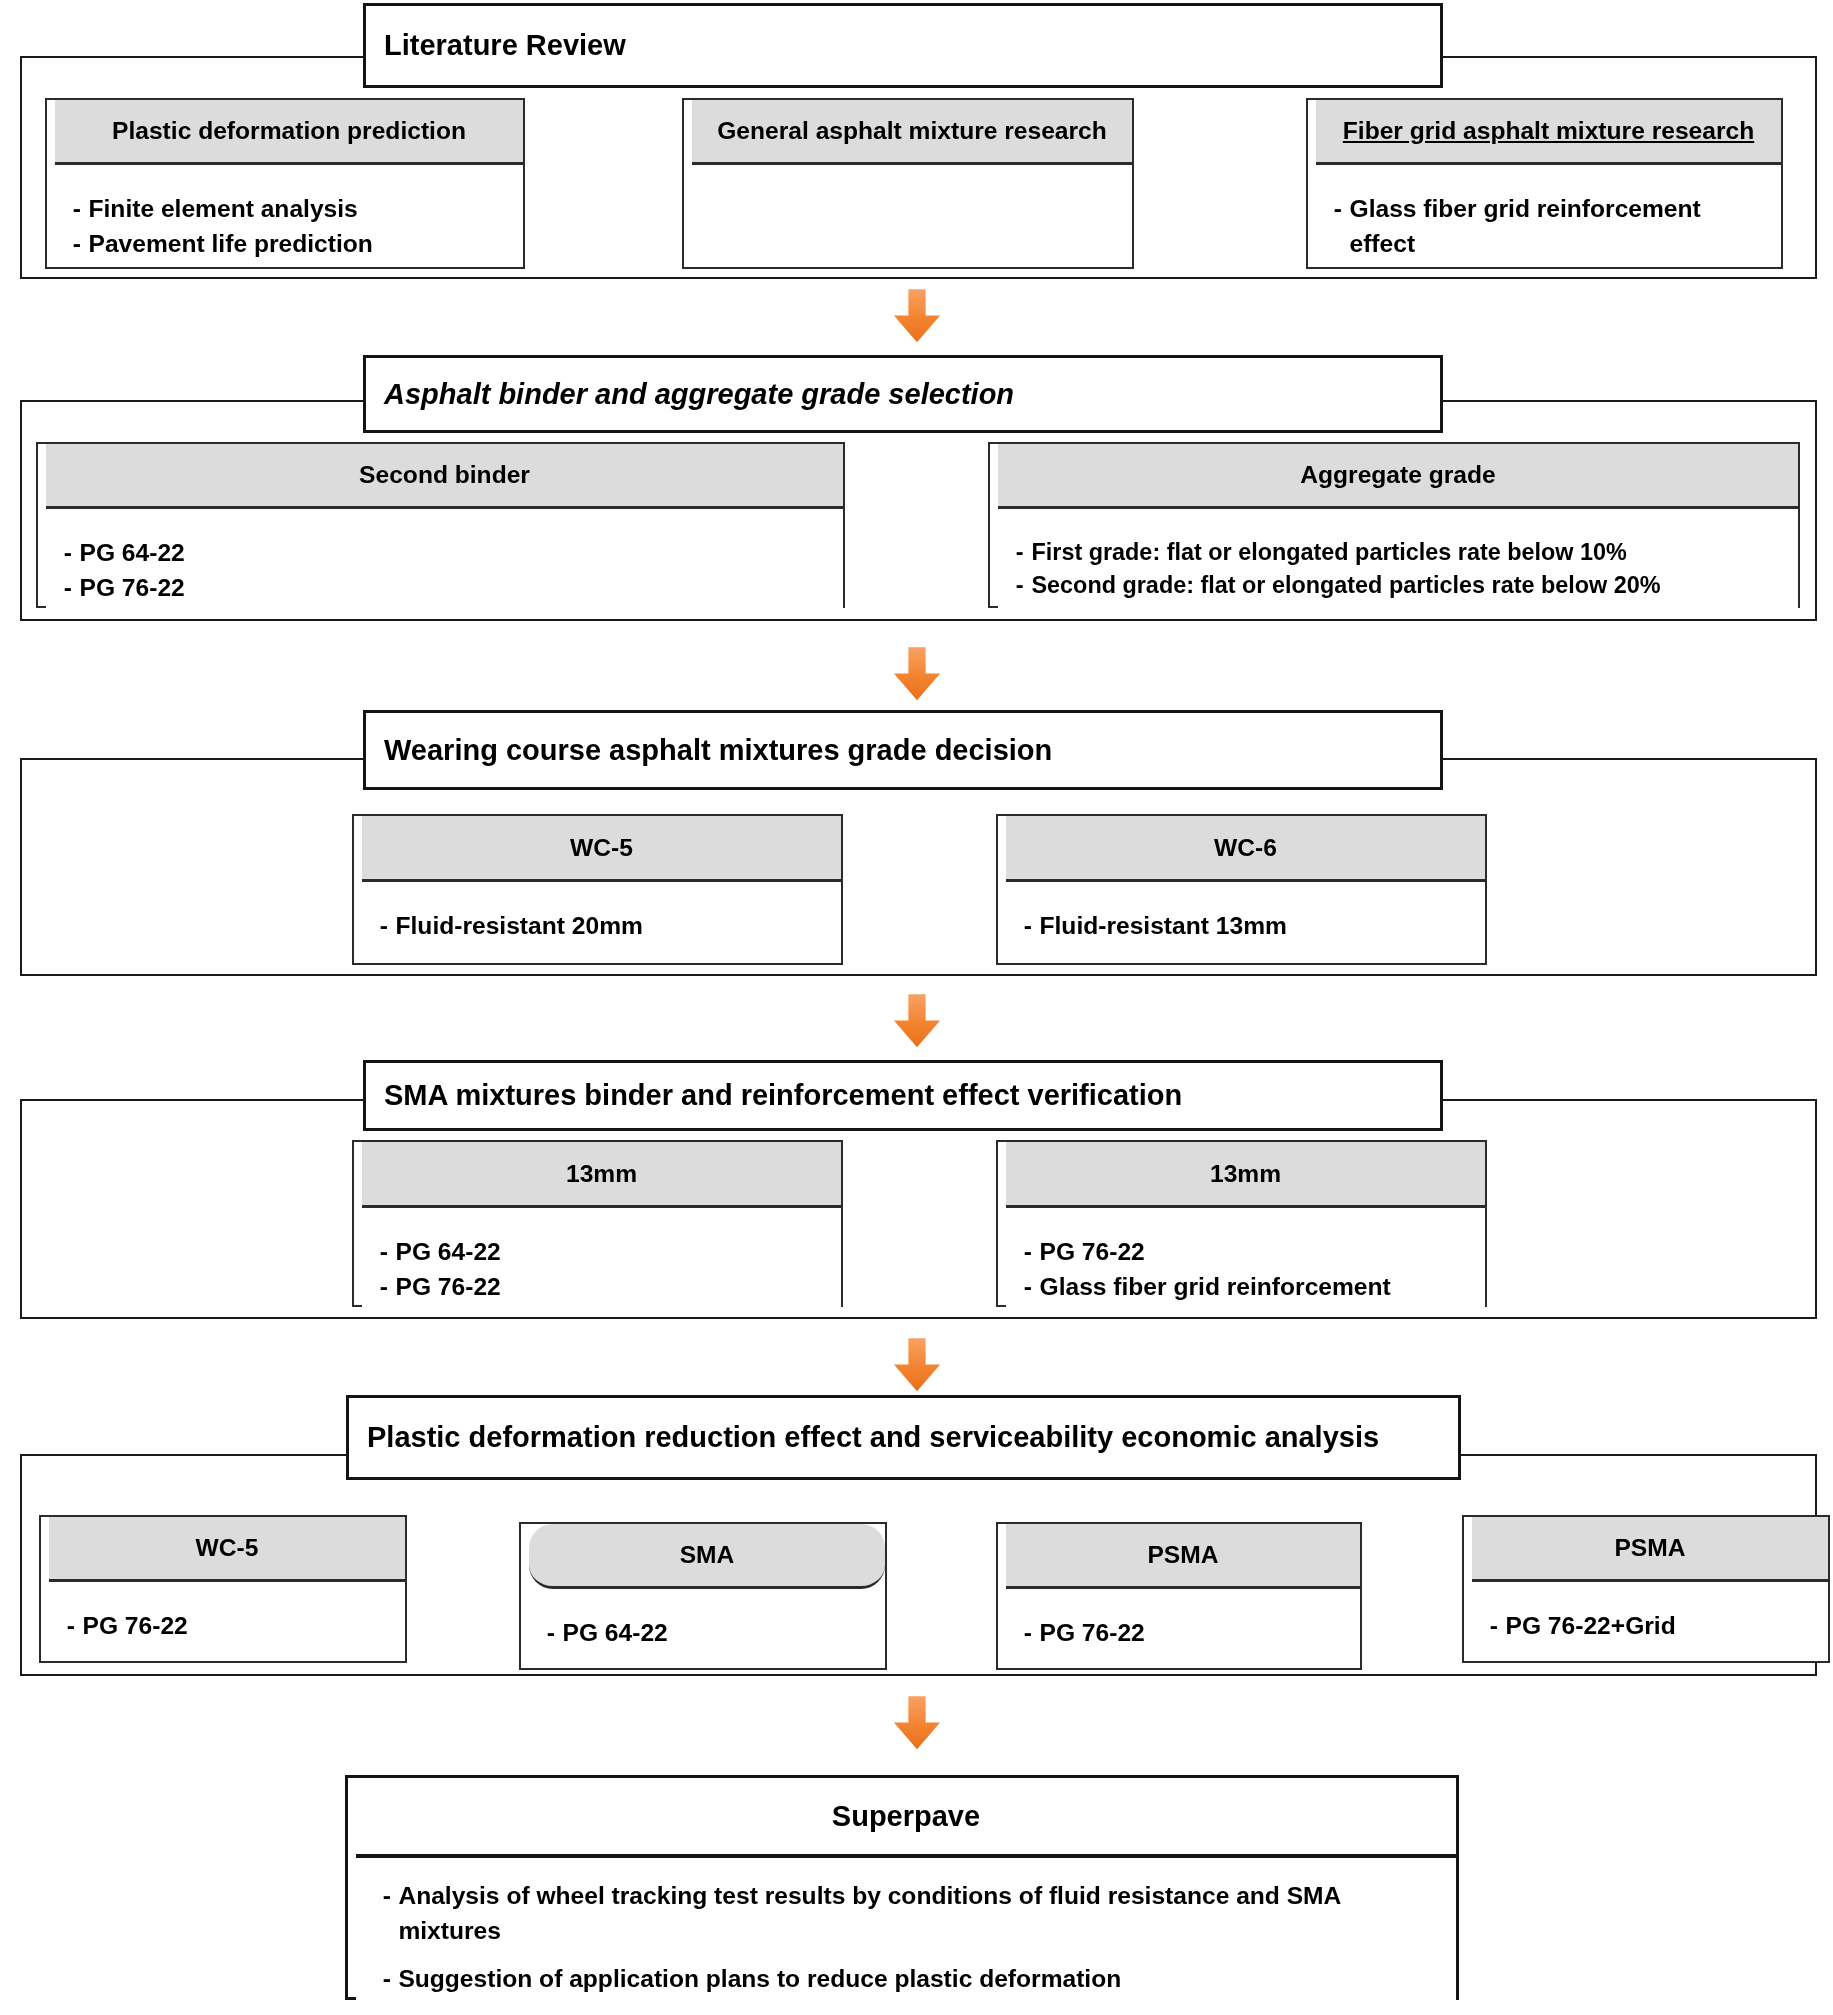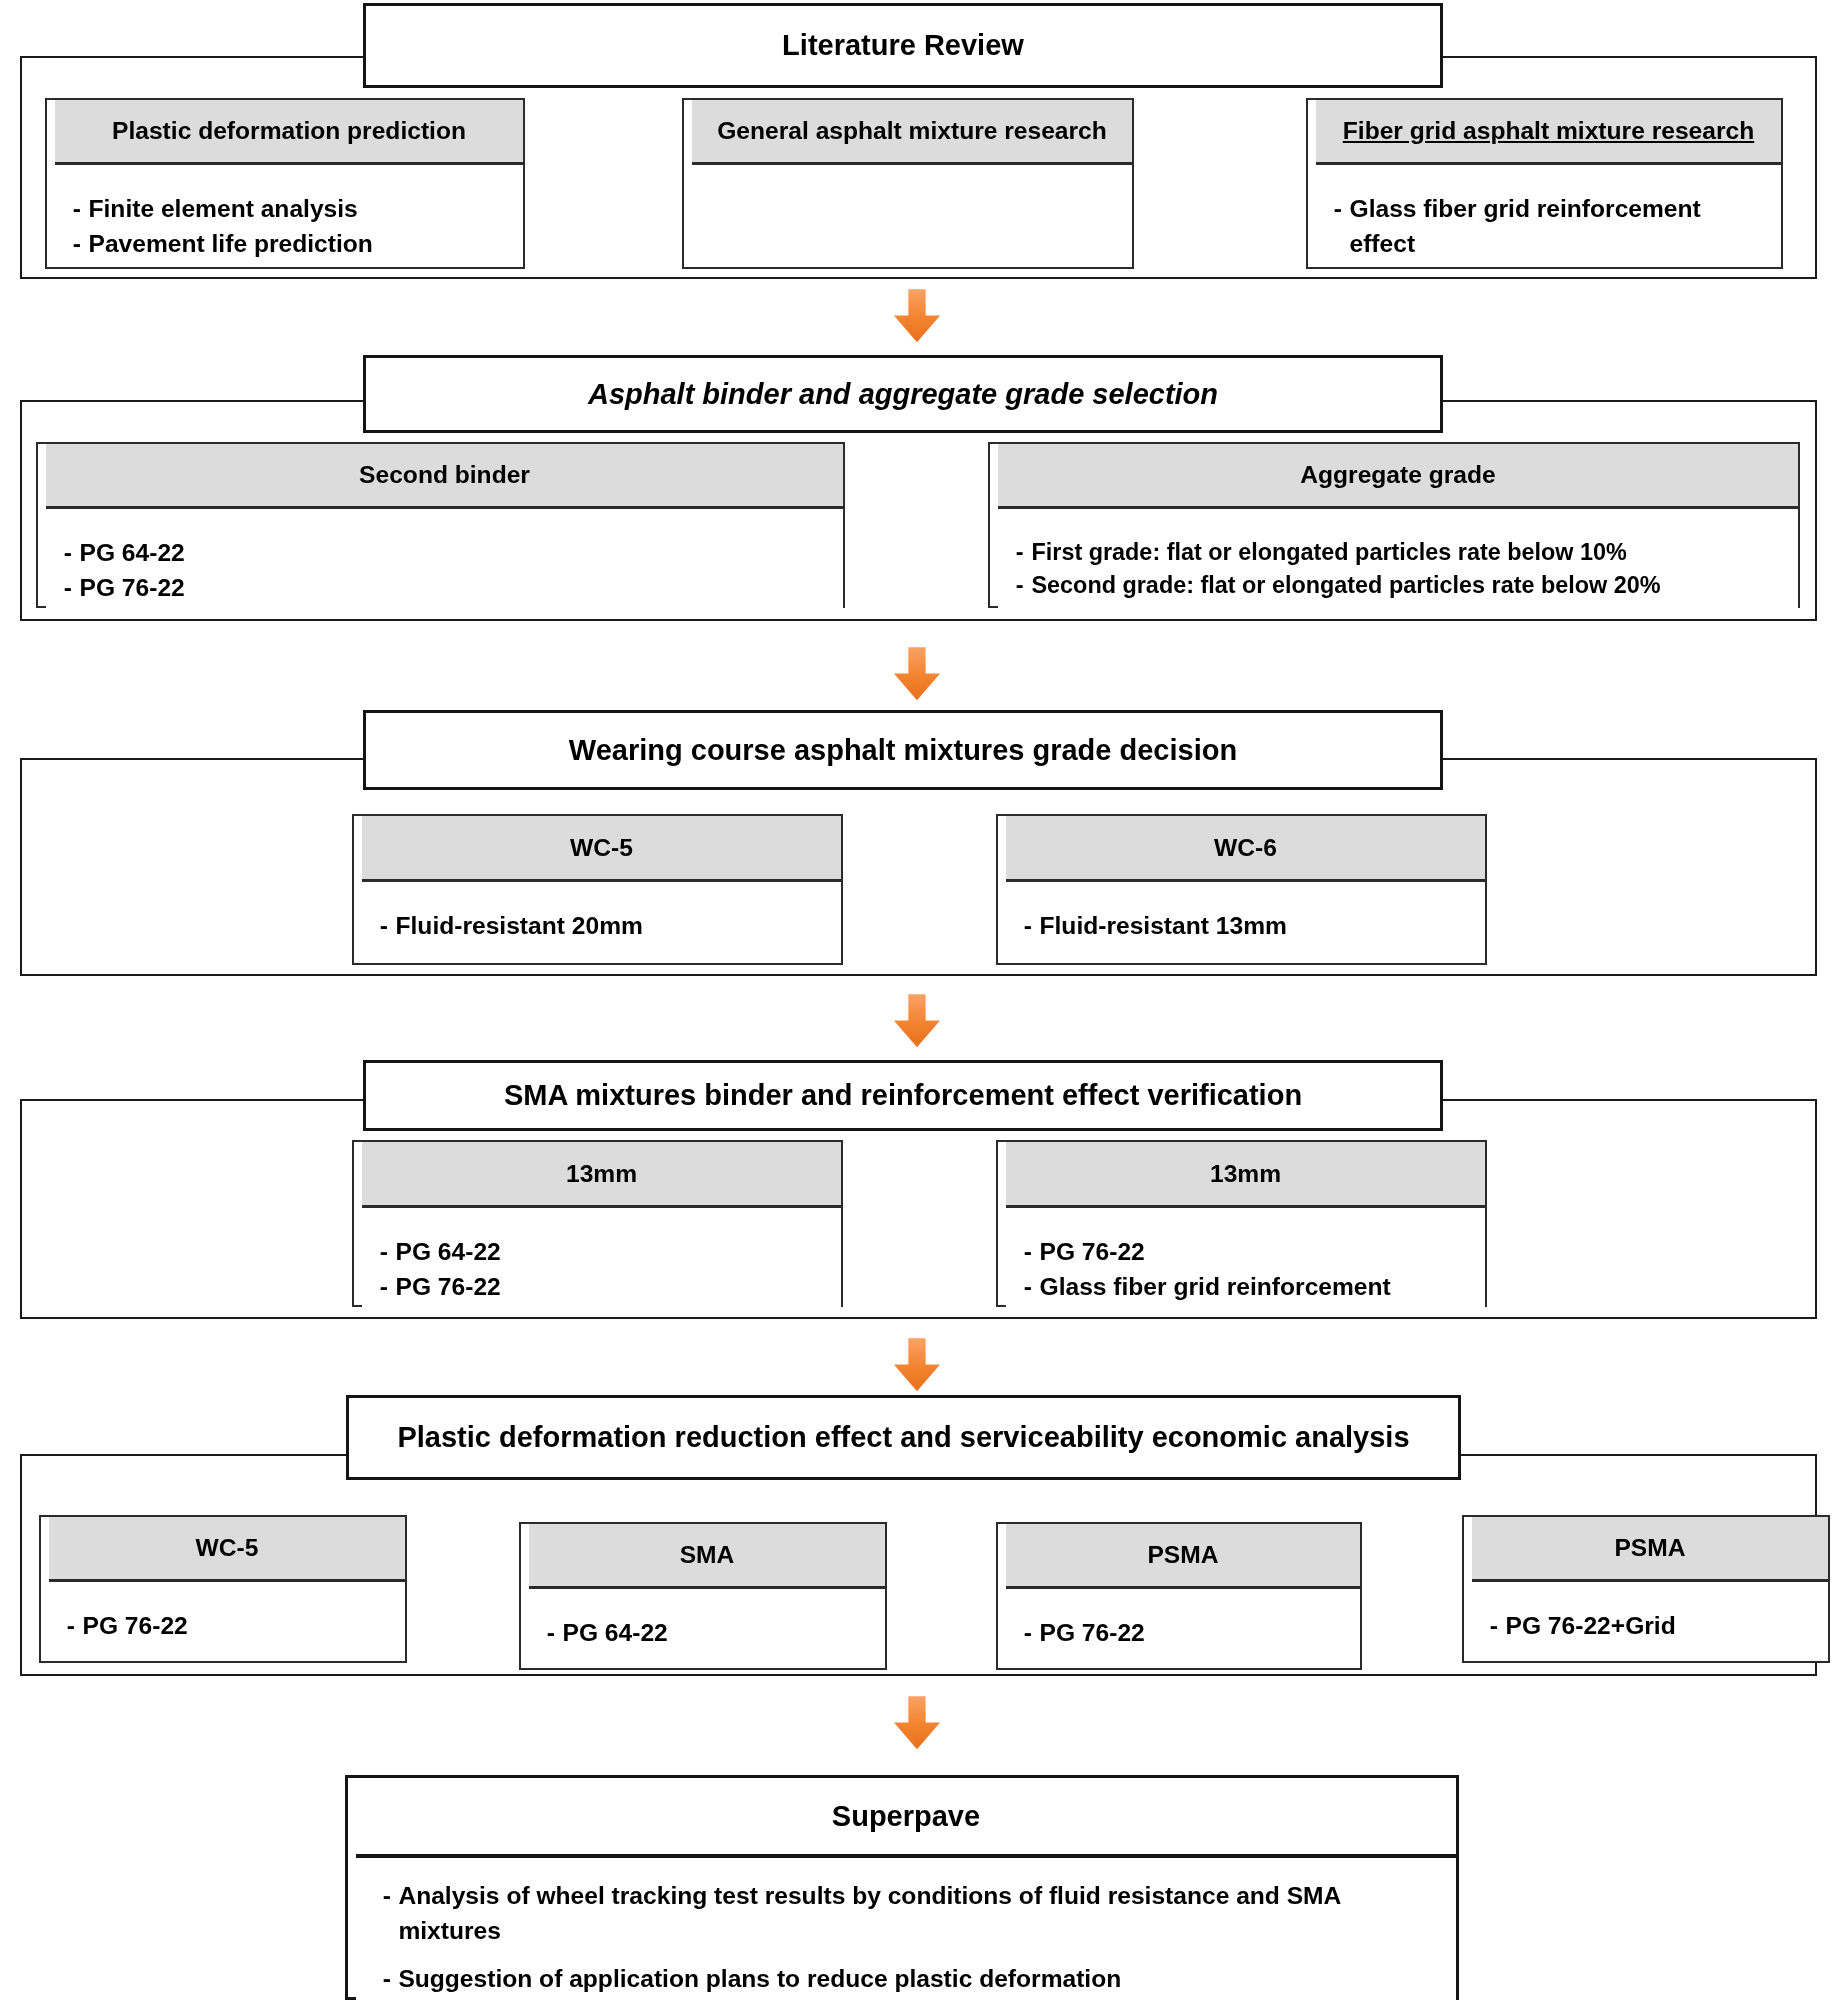--- a/index.html
+++ b/index.html
@@ -29,26 +29,26 @@
     border: 2.2px solid #1a1a1a;
     background: #ffffff;
   }
 
   
   .stage-title {
     background: #ffffff;
     border: 3.9px solid #141414;
     display: flex;
     align-items: center;
-    justify-content: center;
+    justify-content: flex-start;
     text-align: center;
     font-weight: bold;
     color: #000000;
     z-index: 6;
-    padding: 0 9px;
+    padding: 0 18px;
   }
 
   
   .card {
     background: #ffffff;
     border: 2.8px solid #2b2b2b;
     display: flex;
     flex-direction: column;
     z-index: 4;
     padding-left: 8px;
@@ -280,21 +280,21 @@
   <div class="abs card" style="left:39px; top:1515px; width:368px; height:148px;">
     <div class="card-head fs-head" style="height:62px;">
       <span>WC-5</span>
     </div>
     <div class="card-body top">
       <div class="bullet fs-body">PG 76-22</div>
     </div>
   </div>
 
   <div class="abs card" style="left:519px; top:1522px; width:368px; height:148px;">
-    <div class="card-head fs-head" style="height:62px;">
+    <div class="card-head fs-head" style="height:62px;border-radius:24px;">
       <span>SMA</span>
     </div>
     <div class="card-body top">
       <div class="bullet fs-body">PG 64-22</div>
     </div>
   </div>
 
   <div class="abs card" style="left:996px; top:1522px; width:366px; height:148px;">
     <div class="card-head fs-head" style="height:62px;">
       <span>PSMA</span>

